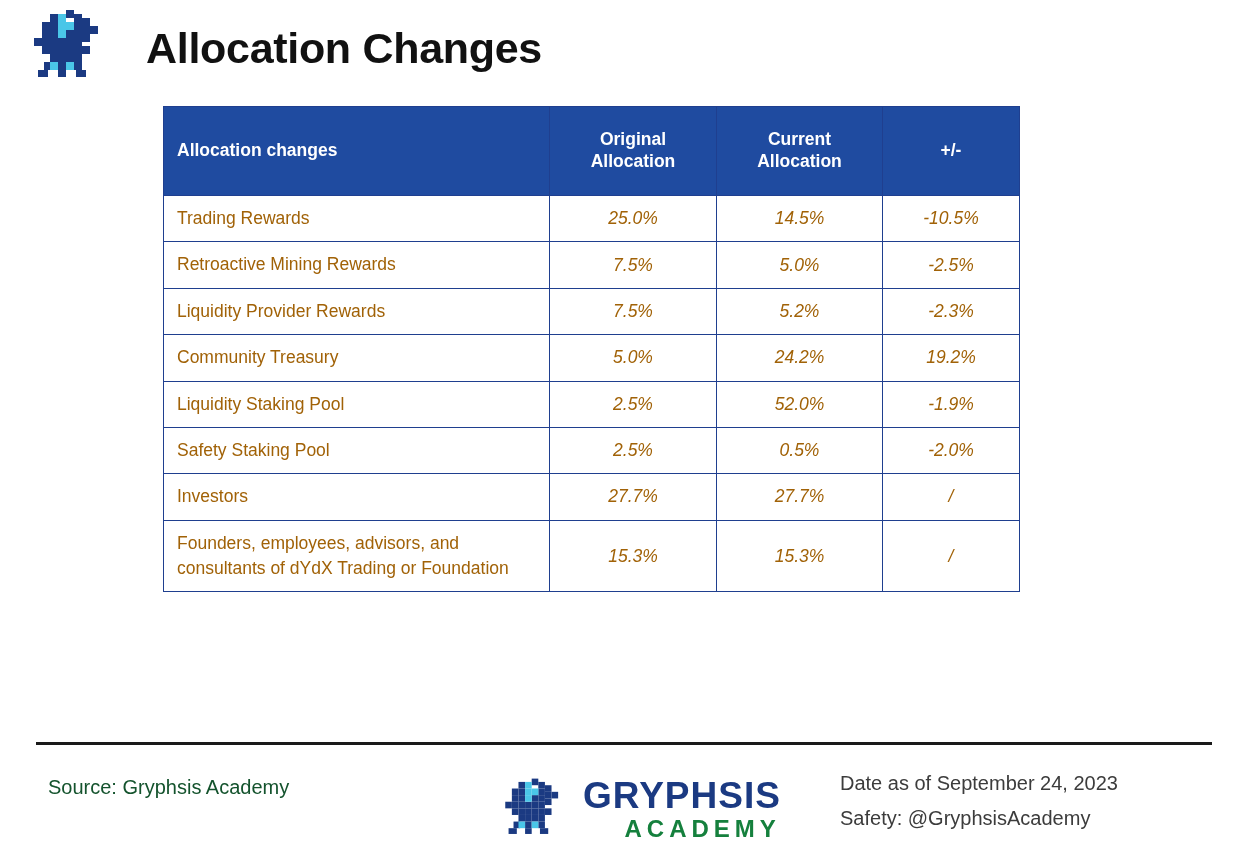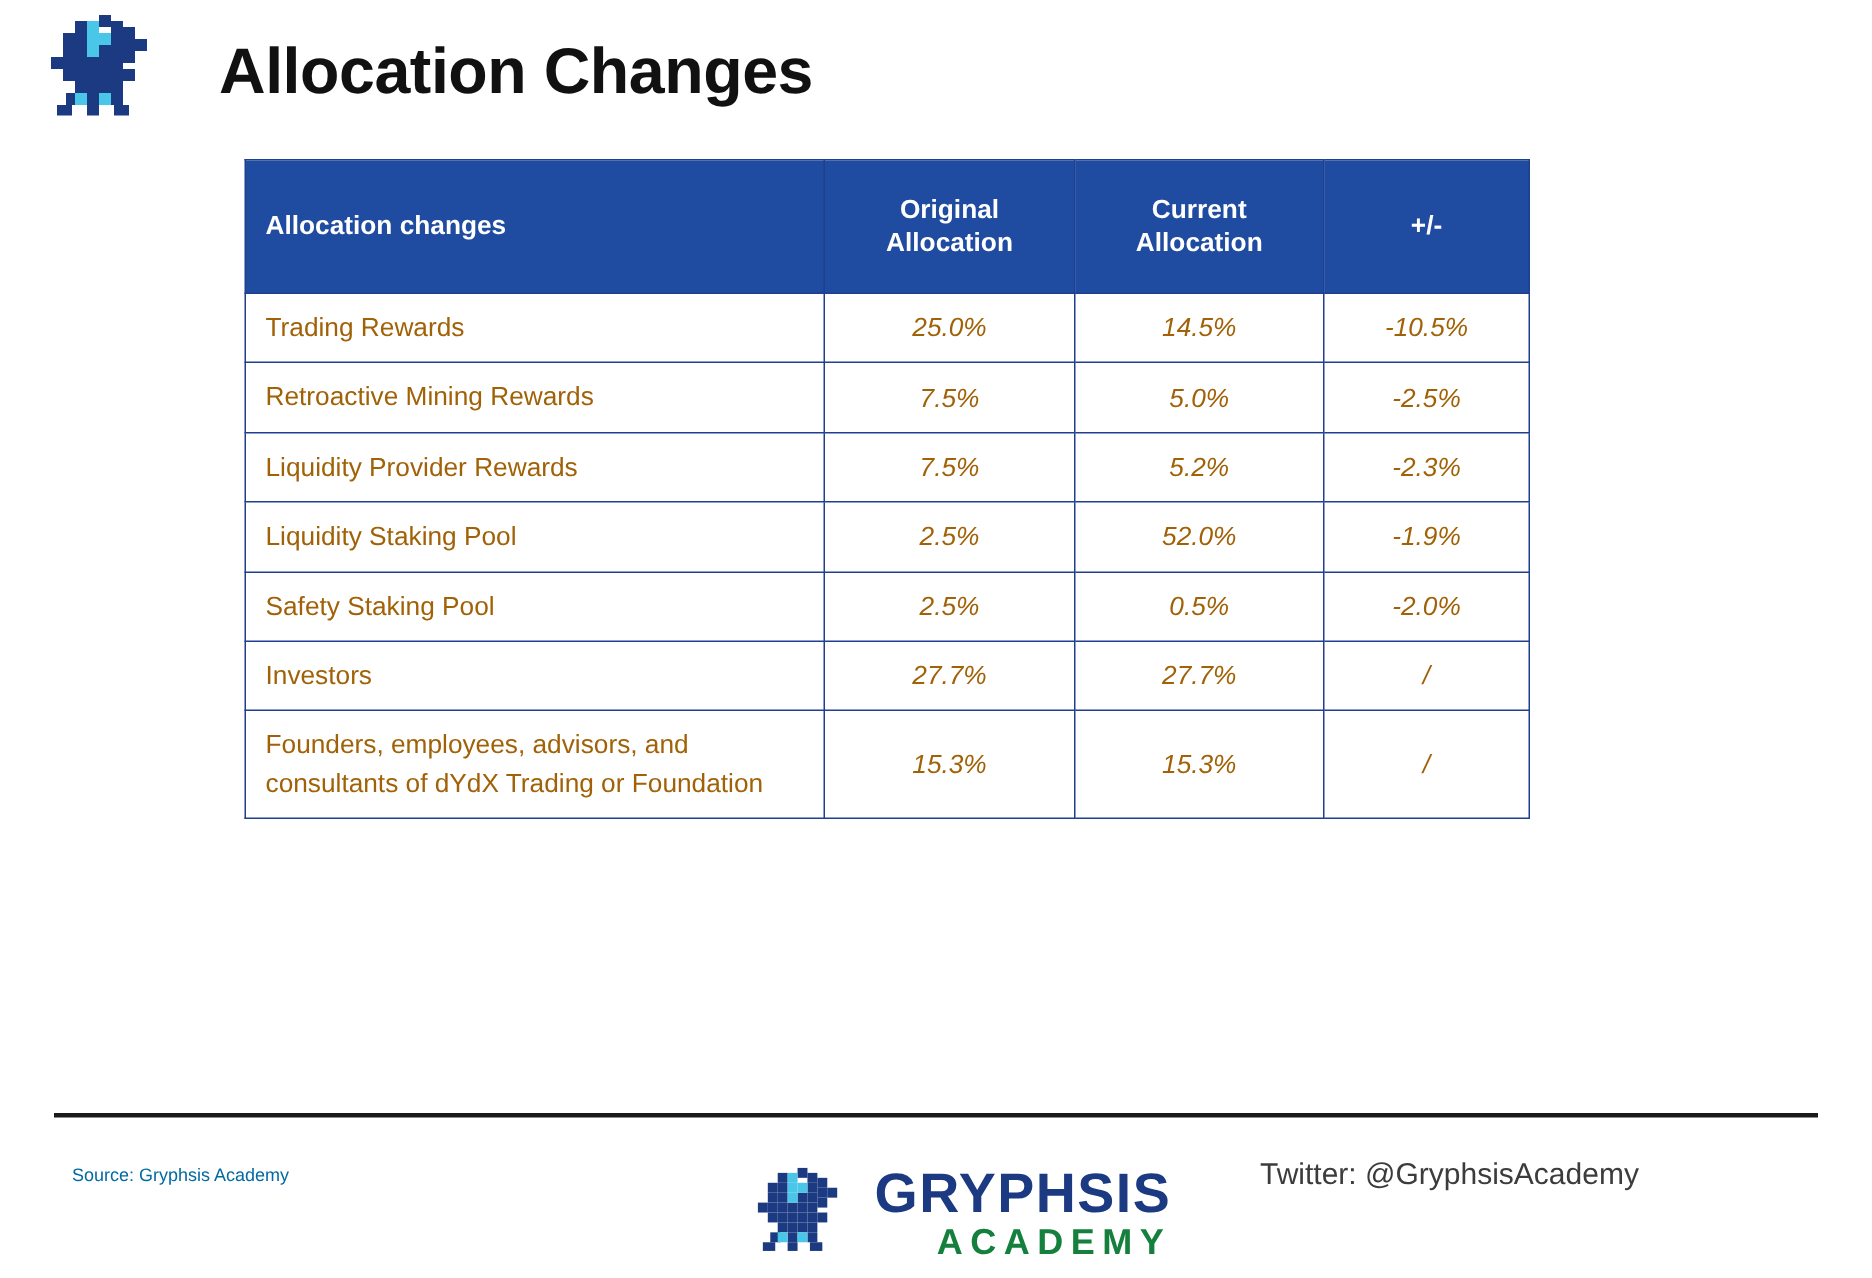--- a/index.html
+++ b/index.html
@@ -108,22 +108,22 @@
     position: absolute;
     left: 0;
     top: 748px;
     width: 1248px;
     height: 104px;
   }
   .footer-source {
     position: absolute;
     left: 48px;
     top: 28px;
-    font-size: 12px;
-    color: #0369a1;
+    font-size: 20px;
+    color: #14532d;
   }
   .footer-logo {
     position: absolute;
     left: 497px;
     top: 12px;
     display: flex;
     align-items: center;
     margin-top: 13px;
   }
   .footer-logo .mark {
@@ -254,20 +254,26 @@
         <td class="label">Retroactive Mining Rewards</td>
         <td class="num">7.5%</td>
         <td class="num">5.0%</td>
         <td class="num">-2.5%</td>
       </tr>
       <tr>
         <td class="label">Liquidity Provider Rewards</td>
         <td class="num">7.5%</td>
         <td class="num">5.2%</td>
         <td class="num">-2.3%</td>
+      </tr>
+      <tr>
+        <td class="label">Community Treasury</td>
+        <td class="num">5.0%</td>
+        <td class="num">24.2%</td>
+        <td class="num">19.2%</td>
       </tr>
       <tr>
         <td class="label">Liquidity Staking Pool</td>
         <td class="num">2.5%</td>
         <td class="num">52.0%</td>
         <td class="num">-1.9%</td>
       </tr>
       <tr>
         <td class="label">Safety Staking Pool</td>
         <td class="num">2.5%</td>
@@ -345,15 +351,16 @@
         </g>
       </svg>
     </div>
     <div class="wordmark">
       <div class="wm-main">GRYPHSIS</div>
       <div class="wm-sub">ACADEMY</div>
     </div>
   </div>
 
   <div class="footer-right">
-    <div>Twitter: @GryphsisAcademy</div>
+    <div>Date as of September 24, 2023</div>
+    <div>Safety: @GryphsisAcademy</div>
   </div>
 </div>
 
 </body></html>

